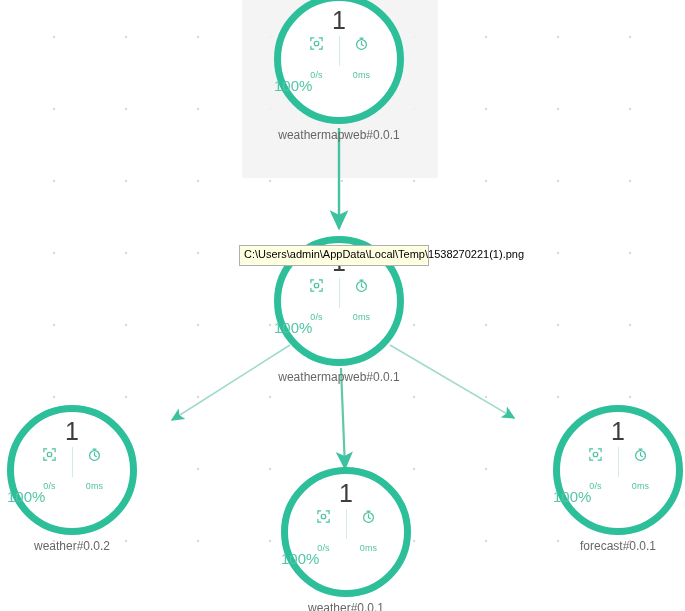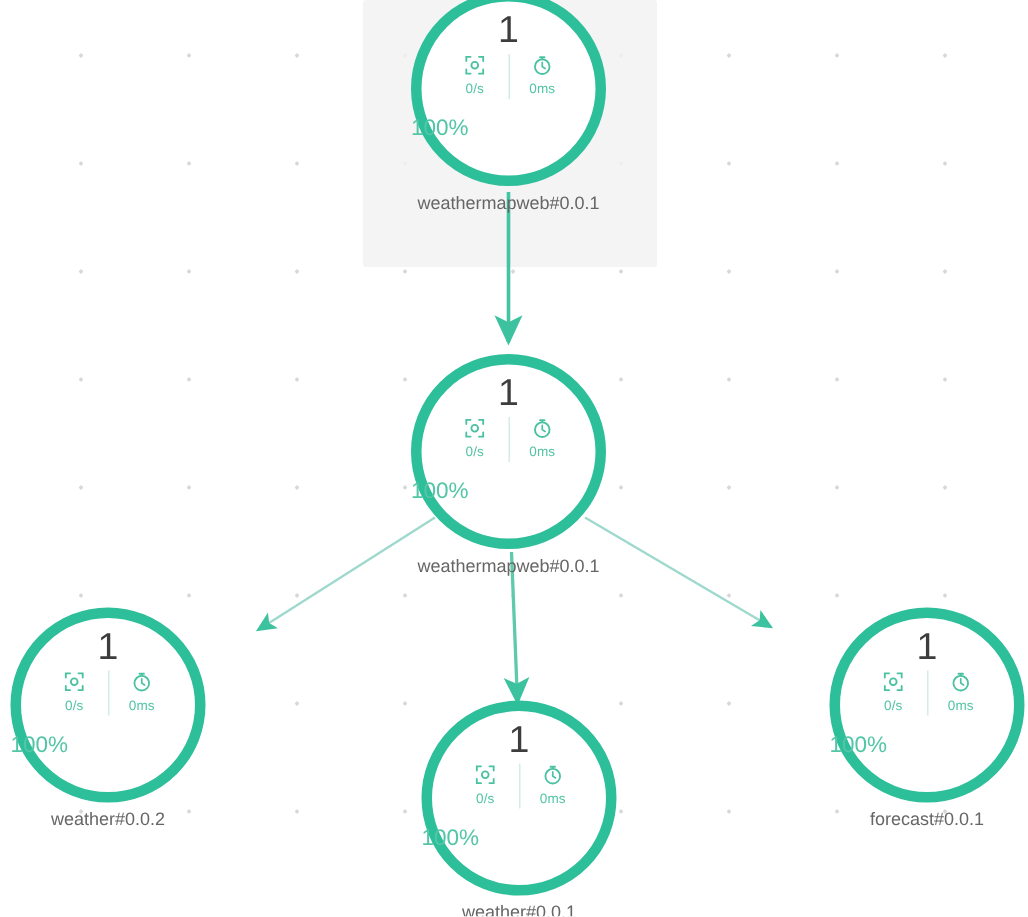--- a/index.html
+++ b/index.html
@@ -81,21 +81,21 @@
     display: block;
     height: 17px;
     line-height: 17px;
   }
   .metric .mi svg { display: block; margin: 0 auto; }
   .metric .mv {
     display: block;
     font-size: 9px;
     line-height: 11px;
     color: #52c4a4;
-    margin-top: 1px;
+    margin-top: 17px;
     letter-spacing: .1px;
   }
   .metric-div {
     width: 1px;
     height: 30px;
     background: #d3ece4;
     margin: 0 2px;
     align-self: flex-start;
   }
   .pct {
@@ -337,14 +337,15 @@
             <path d="M8,2.3 L8,3.8" stroke="#4ac1a1" stroke-width="1.3"></path>
           </svg>
         </span>
         <span class="mv">0ms</span>
       </div>
     </div>
     <div class="pct">100%</div>
     <div class="node-label">forecast#0.0.1</div>
   </div>
 
+  <div class="tooltip" style="left:239px; top:245px;">C:\Users\admin\AppData\Local\Temp\1538270221(1).png</div>
 
 </div>
 
 </body></html>

